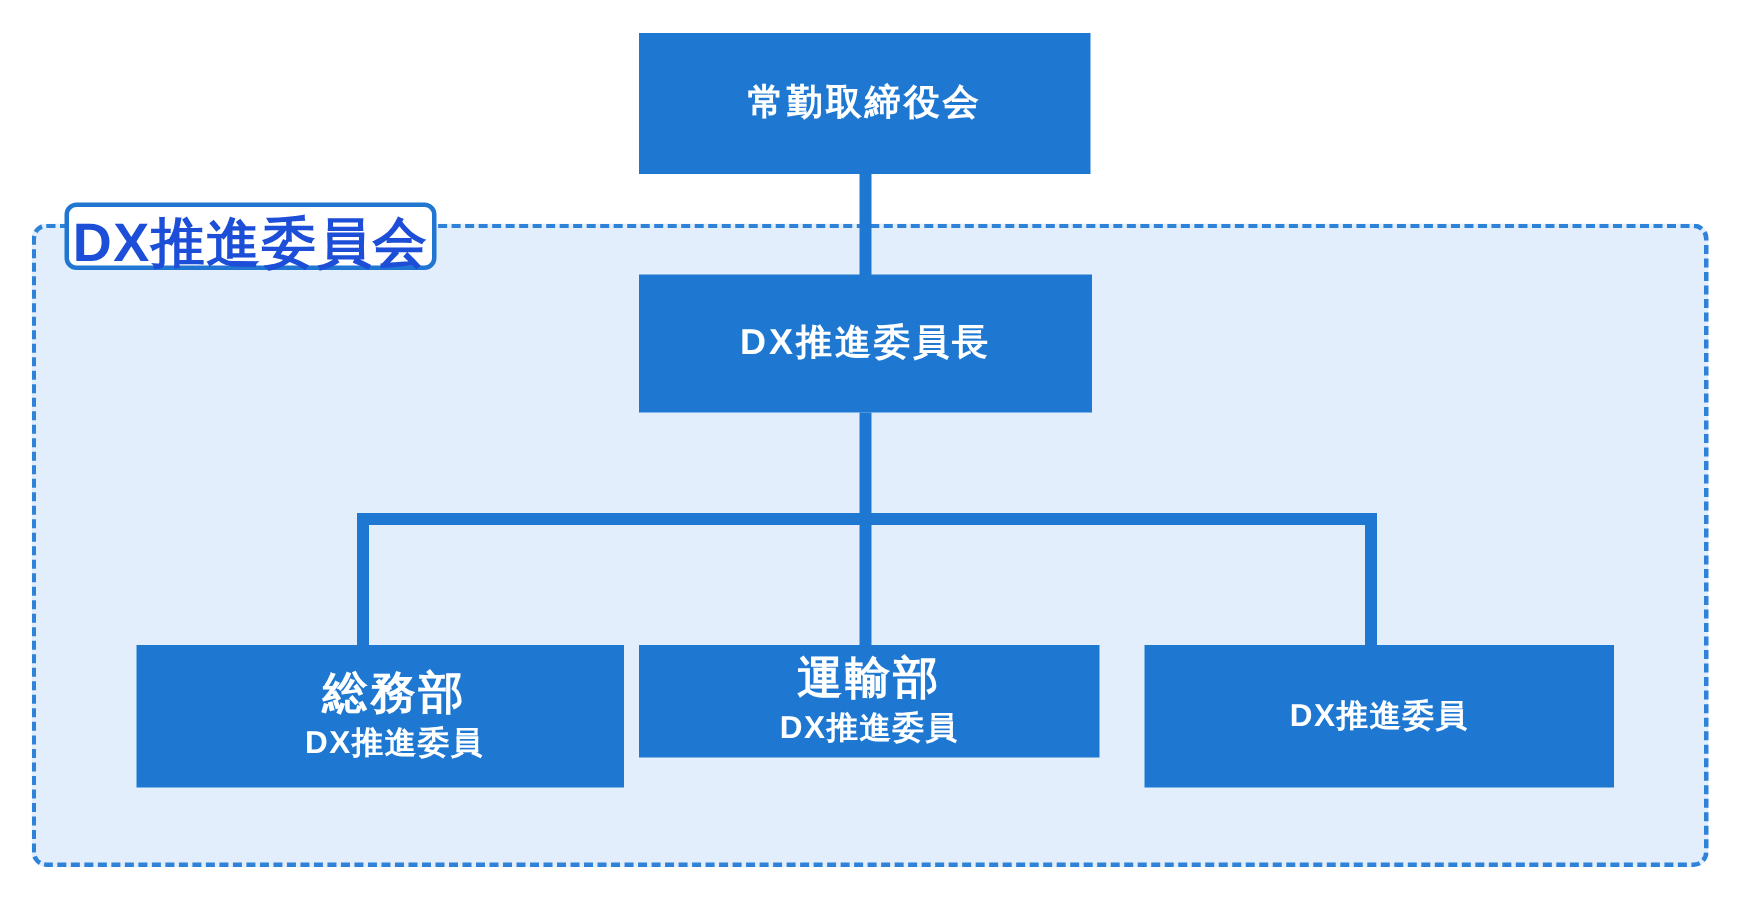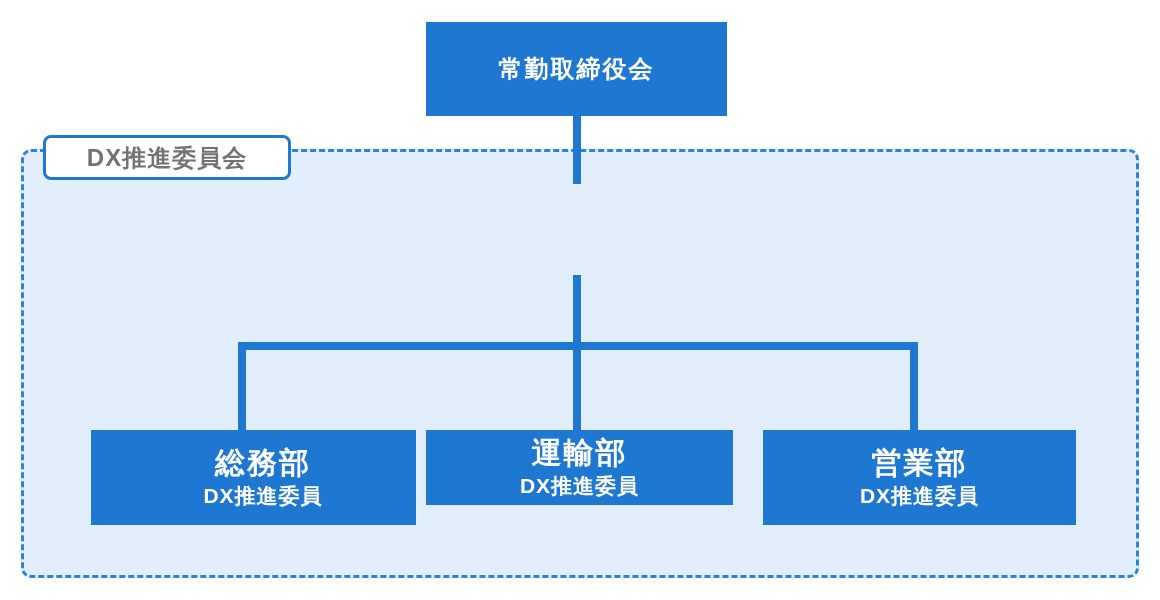--- a/index.html
+++ b/index.html
@@ -29,25 +29,24 @@
   }
   .group-label {
     position: absolute;
     left: 43px;
     top: 135px;
     width: 242px;
     height: 39px;
     background: #ffffff;
     border: 3px solid #2176d2;
     border-radius: 8px;
-    color: #737373;
-    font-size: 24px;
+    color: #1d4ed8;
+    font-size: 36px;
     font-weight: bold;
     display: flex;
-    align-items: center;
     justify-content: center;
     z-index: 4;
     letter-spacing: 1px;
   }
   
   .node {
     position: absolute;
     background: #1e78d2;
     color: #ffffff;
     display: flex;
@@ -103,35 +102,37 @@
     <span class="title-lg">常勤取締役会</span>
   </div>
 
   <div class="connector conn-board-chair"></div>
 
   <div class="group-container"></div>
   <div class="group-label">
     <span>DX推進委員会</span>
   </div>
 
+  <div class="node chair-box">
+    <span class="title-lg">DX推進委員長</span>
+  </div>
 
   <div class="connector conn-chair-down"></div>
   <div class="connector conn-horizontal"></div>
   <div class="connector conn-drop-left"></div>
   <div class="connector conn-drop-center"></div>
   <div class="connector conn-drop-right"></div>
 
   <div class="node member-box-1">
     <span class="title-md">総務部</span>
     <span class="subtitle">DX推進委員</span>
   </div>
 
   <div class="node member-box-2">
     <span class="title-md">運輸部</span>
     <span class="subtitle">DX推進委員</span>
   </div>
 
   <div class="node member-box-3">
-    <span class="title-md">営業部</span>
     <span class="subtitle">DX推進委員</span>
   </div>
 
 </div>
 
 </body></html>

